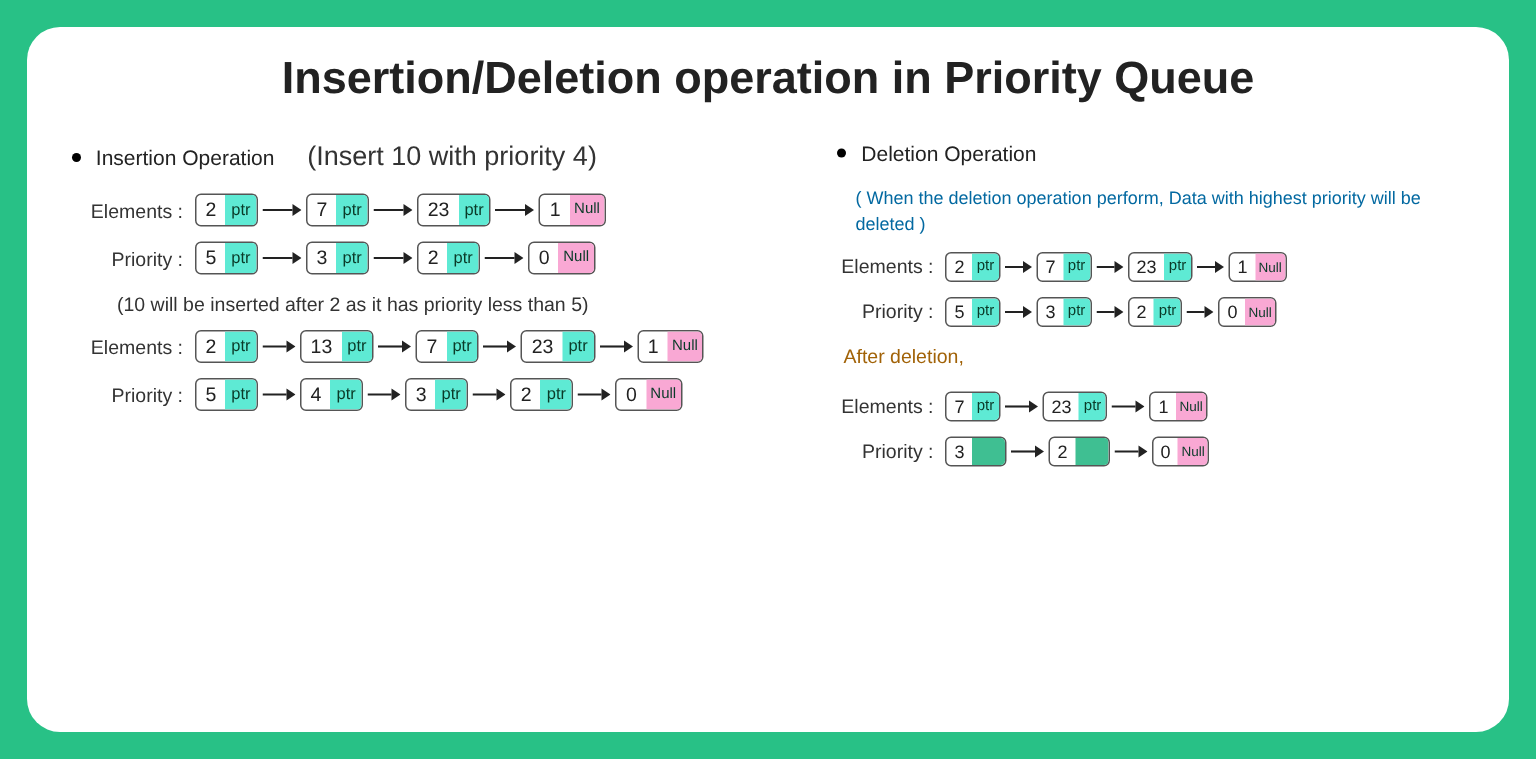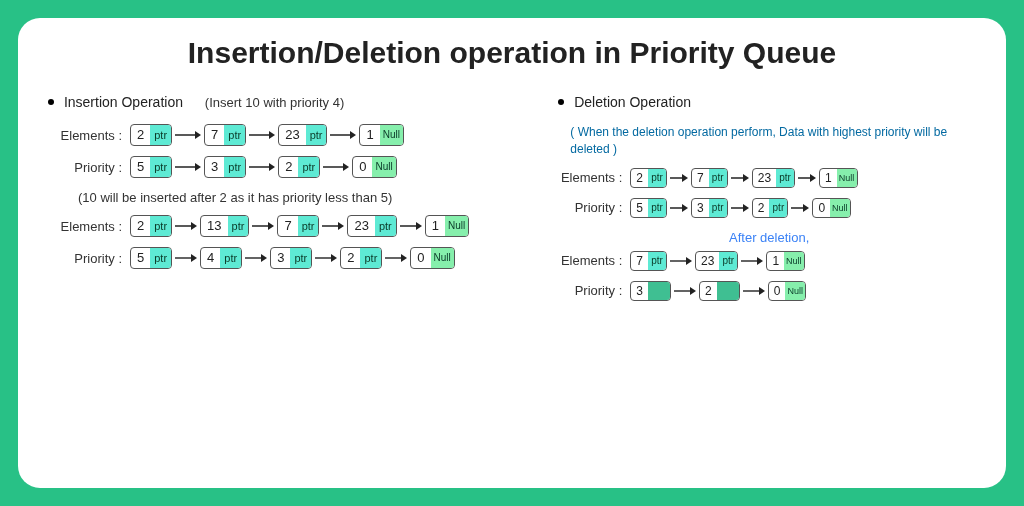--- a/index.html
+++ b/index.html
@@ -40,21 +40,21 @@
     display: inline-block;
     width: 6px; height: 6px;
     background: #000;
     border-radius: 50%;
     vertical-align: middle;
     margin-right: 6px;
     position: relative;
     top: -1px;
   }
   .op-name { font-weight: 500; }
-  .hint { margin-left: 18px; font-size: 13px; color: #333; }
+  .hint { margin-left: 18px; font-size: 18px; color: #333; }
   .row {
     display: flex;
     align-items: center;
     margin-bottom: 10px;
   }
   .row-label {
     width: 82px;
     font-size: 13px;
     color: #333;
     text-align: right;
@@ -84,27 +84,27 @@
   .node .ptr {
     background: #5eead4;
     padding: 0 4px;
     font-size: 11px;
     line-height: 20px;
     color: #0a3a28;
     min-width: 20px;
     text-align: center;
   }
   .node .null {
-    background: #86efac;
+    background: #f9a8d4;
     padding: 0 3px;
     font-size: 10px;
     line-height: 20px;
     color: #0a3a28;
     min-width: 22px;
-    text-align: left;
+    text-align: center;
   }
   .node .blank {
     background: #3fbf92;
     width: 22px;
     display: inline-block;
     height: 100%;
   }
   .arrow {
     display: inline-flex;
     align-items: center;
@@ -118,23 +118,22 @@
     margin: 12px 0 10px 30px;
   }
   .subnote {
     font-size: 12px;
     color: #0369a1;
     margin: 0 0 10px 12px;
     line-height: 1.4;
   }
   .after-label {
     font-size: 13px;
-    color: #3b82f6;
-    margin: 12px 0 6px 4px;
-    text-align: center;
+    color: #a16207;
+    margin: 12px 0 16px 4px;
   }
   .col-right .row-label { width: 72px; }
   .col-right .node .val { font-size: 12px; padding: 0 5px; min-width:14px;}
   .col-right .node .ptr { font-size: 10px; padding: 0 3px; min-width:18px;}
   .col-right .node .null { font-size: 9px; padding: 0 2px; min-width:20px;}
   .col-right .node { height: 20px; }
   .col-right .node .val { line-height: 18px; }
   .col-right .node .ptr, .col-right .node .null { line-height: 18px; }
 </style>
 </head>

